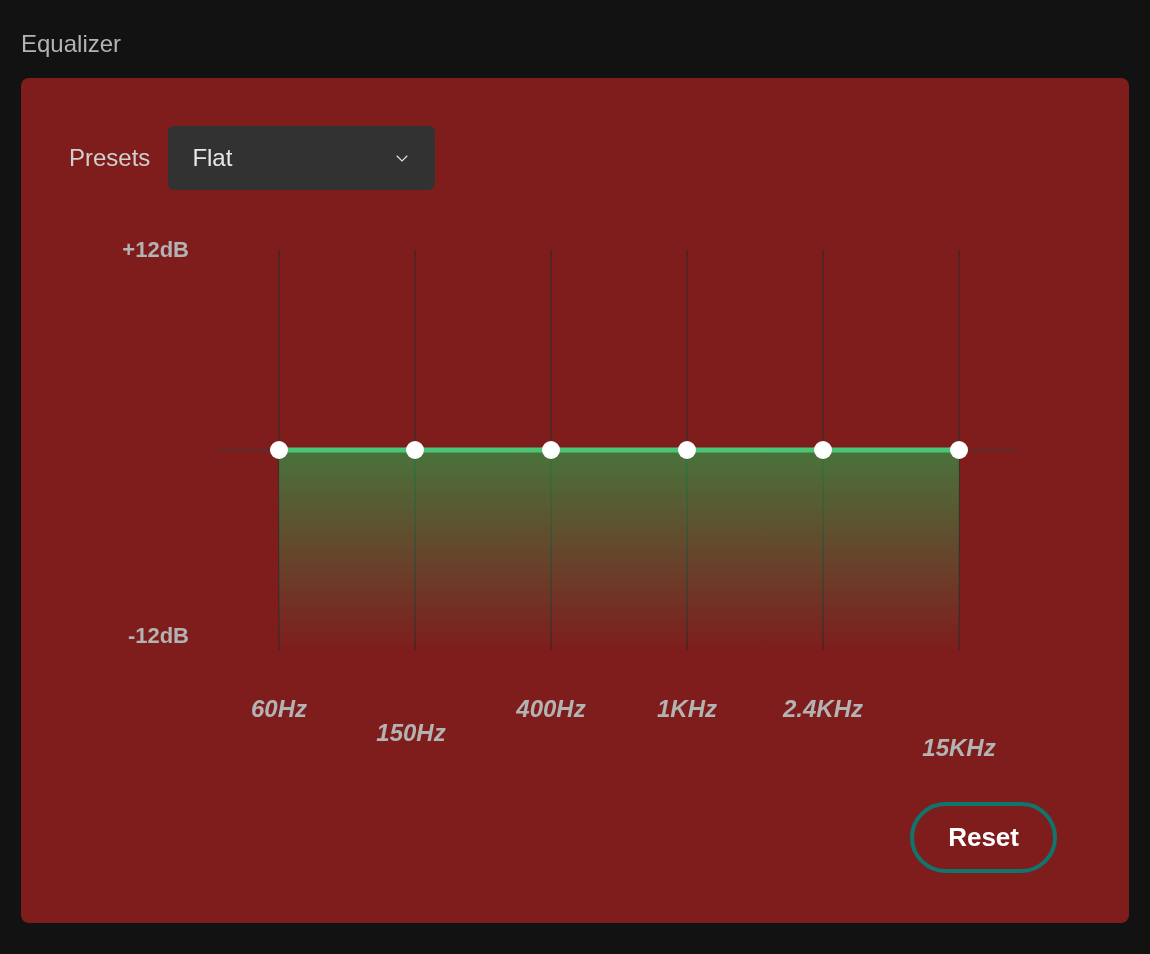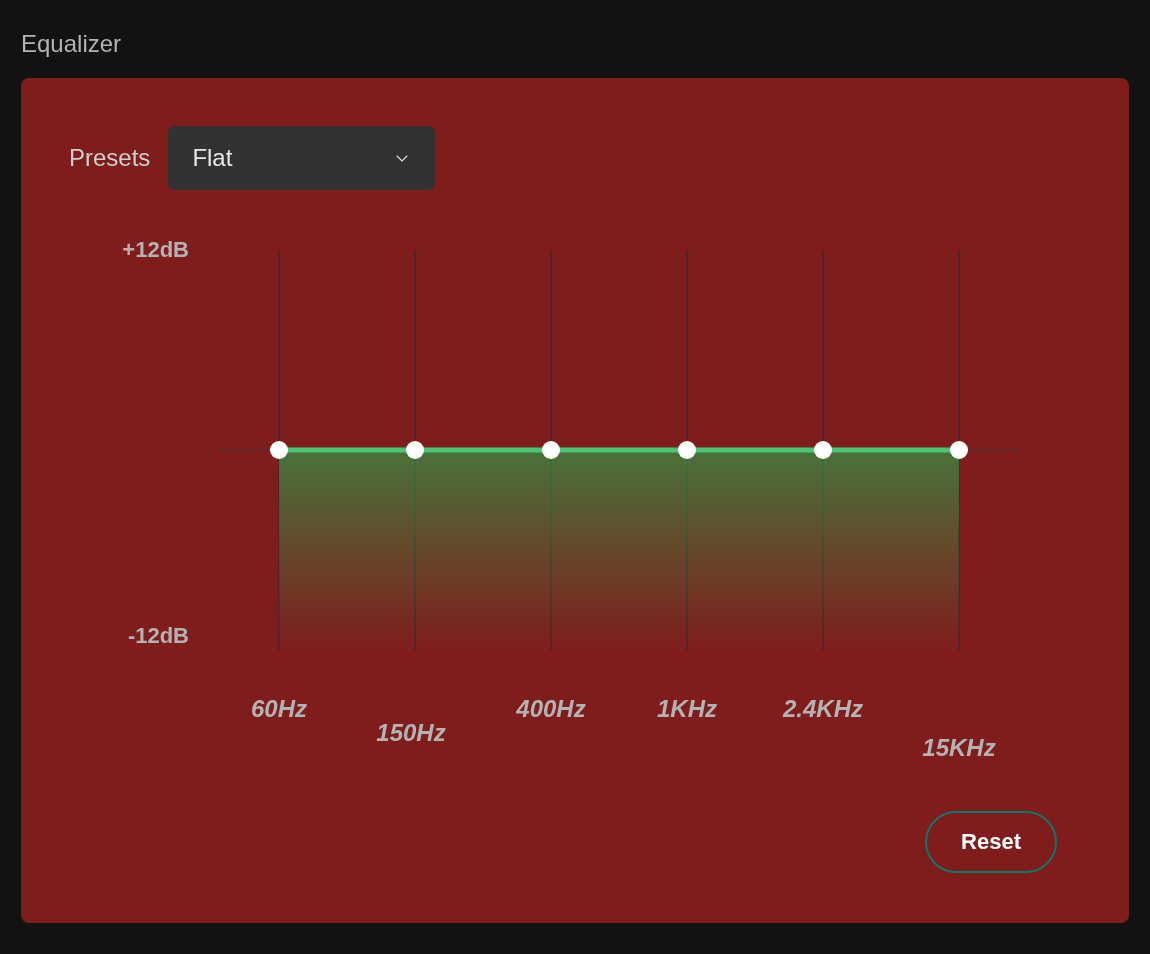--- a/index.html
+++ b/index.html
@@ -111,24 +111,24 @@
     position: relative;
     height: 40px;
     margin-left: 150px;
     margin-top: 45px;
     width: 800px;
   }
   .reset-btn {
     position: absolute;
     bottom: 50px;
     right: 72px;
-    border: 2px solid #0f766e;
+    border: 4px solid #0f766e;
     background: transparent;
     color: #fff;
-    font-size: 22px;
+    font-size: 26px;
     font-weight: 700;
     padding: 16px 34px;
     border-radius: 999px;
     cursor: pointer;
   }
 </style>
 </head>
 <body>
 
 <div class="outer">

